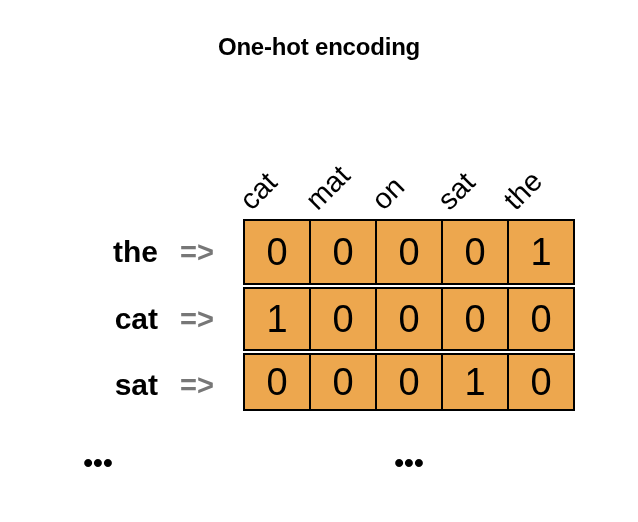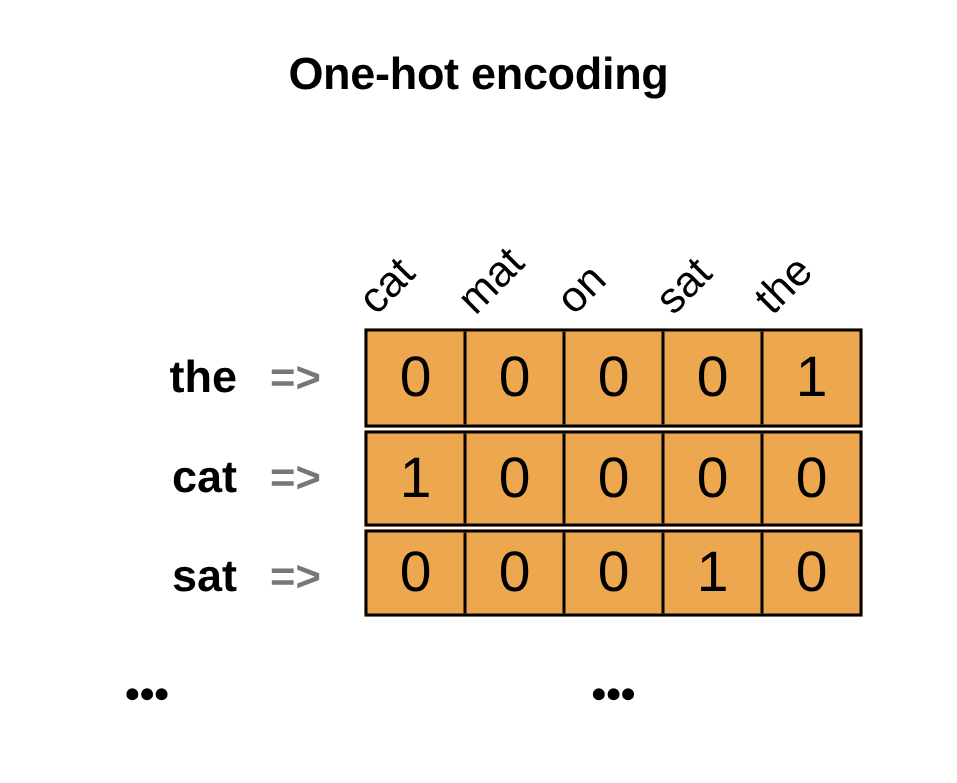--- a/index.html
+++ b/index.html
@@ -19,21 +19,21 @@
     height: 522px;
   }
 
   
   #title {
     position: absolute;
     left: 0;
     top: 33px;
     width: 638px;
     text-align: center;
-    font-size: 30px;
+    font-size: 24px;
     font-weight: bold;
     color: #000000;
     letter-spacing: -0.2px;
   }
 
   
   #col-headers {
     position: absolute;
     left: 243px;
     top: 219px;

